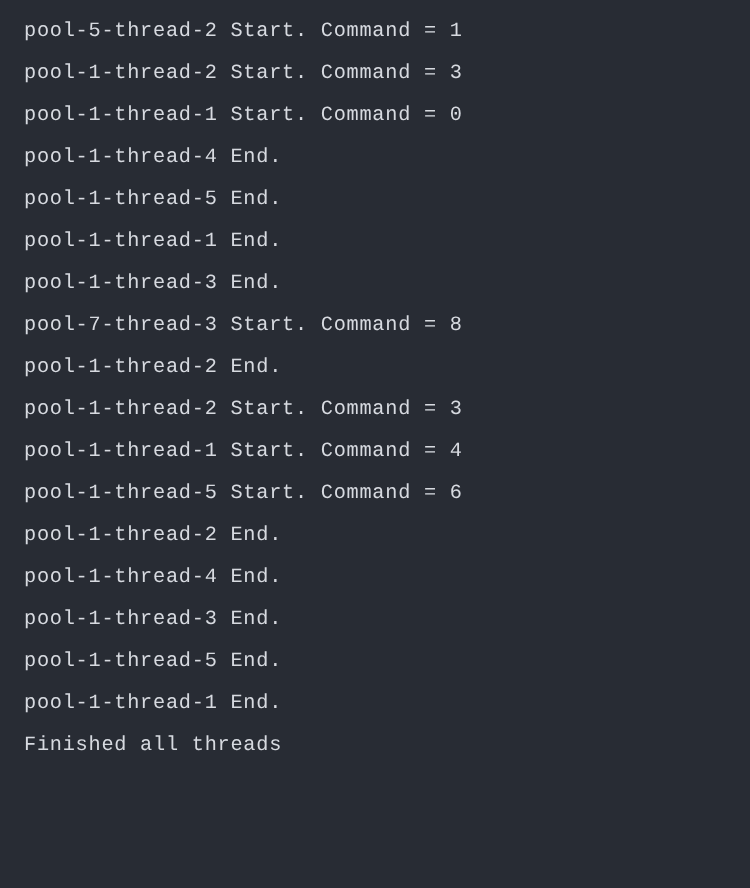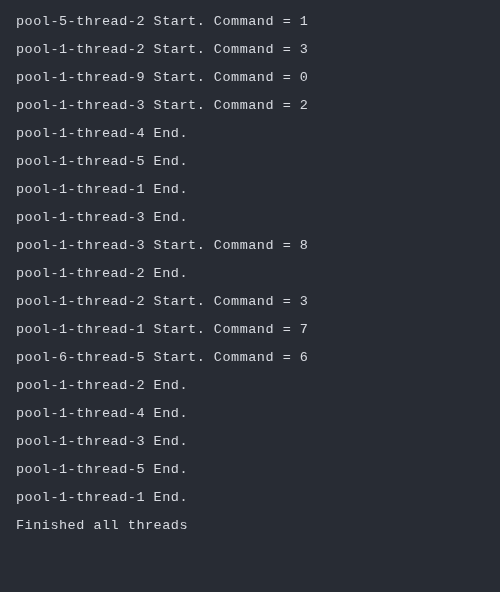--- a/index.html
+++ b/index.html
@@ -21,30 +21,29 @@
   .line {
     white-space: pre;
   }
 </style>
 </head>
 <body>
 
 <div class="terminal">
   <div class="line">pool-5-thread-2 Start. Command = 1</div>
   <div class="line">pool-1-thread-2 Start. Command = 3</div>
-  <div class="line">pool-1-thread-9 Start. Command = 0</div>
-  <div class="line">pool-1-thread-3 Start. Command = 2</div>
+  <div class="line">pool-1-thread-1 Start. Command = 0</div>
   <div class="line">pool-1-thread-4 End.</div>
   <div class="line">pool-1-thread-5 End.</div>
   <div class="line">pool-1-thread-1 End.</div>
   <div class="line">pool-1-thread-3 End.</div>
-  <div class="line">pool-1-thread-3 Start. Command = 8</div>
+  <div class="line">pool-7-thread-3 Start. Command = 8</div>
   <div class="line">pool-1-thread-2 End.</div>
   <div class="line">pool-1-thread-2 Start. Command = 3</div>
-  <div class="line">pool-1-thread-1 Start. Command = 7</div>
-  <div class="line">pool-6-thread-5 Start. Command = 6</div>
+  <div class="line">pool-1-thread-1 Start. Command = 4</div>
+  <div class="line">pool-1-thread-5 Start. Command = 6</div>
   <div class="line">pool-1-thread-2 End.</div>
   <div class="line">pool-1-thread-4 End.</div>
   <div class="line">pool-1-thread-3 End.</div>
   <div class="line">pool-1-thread-5 End.</div>
   <div class="line">pool-1-thread-1 End.</div>
   <div class="line">Finished all threads</div>
 </div>
 
 </body></html>

